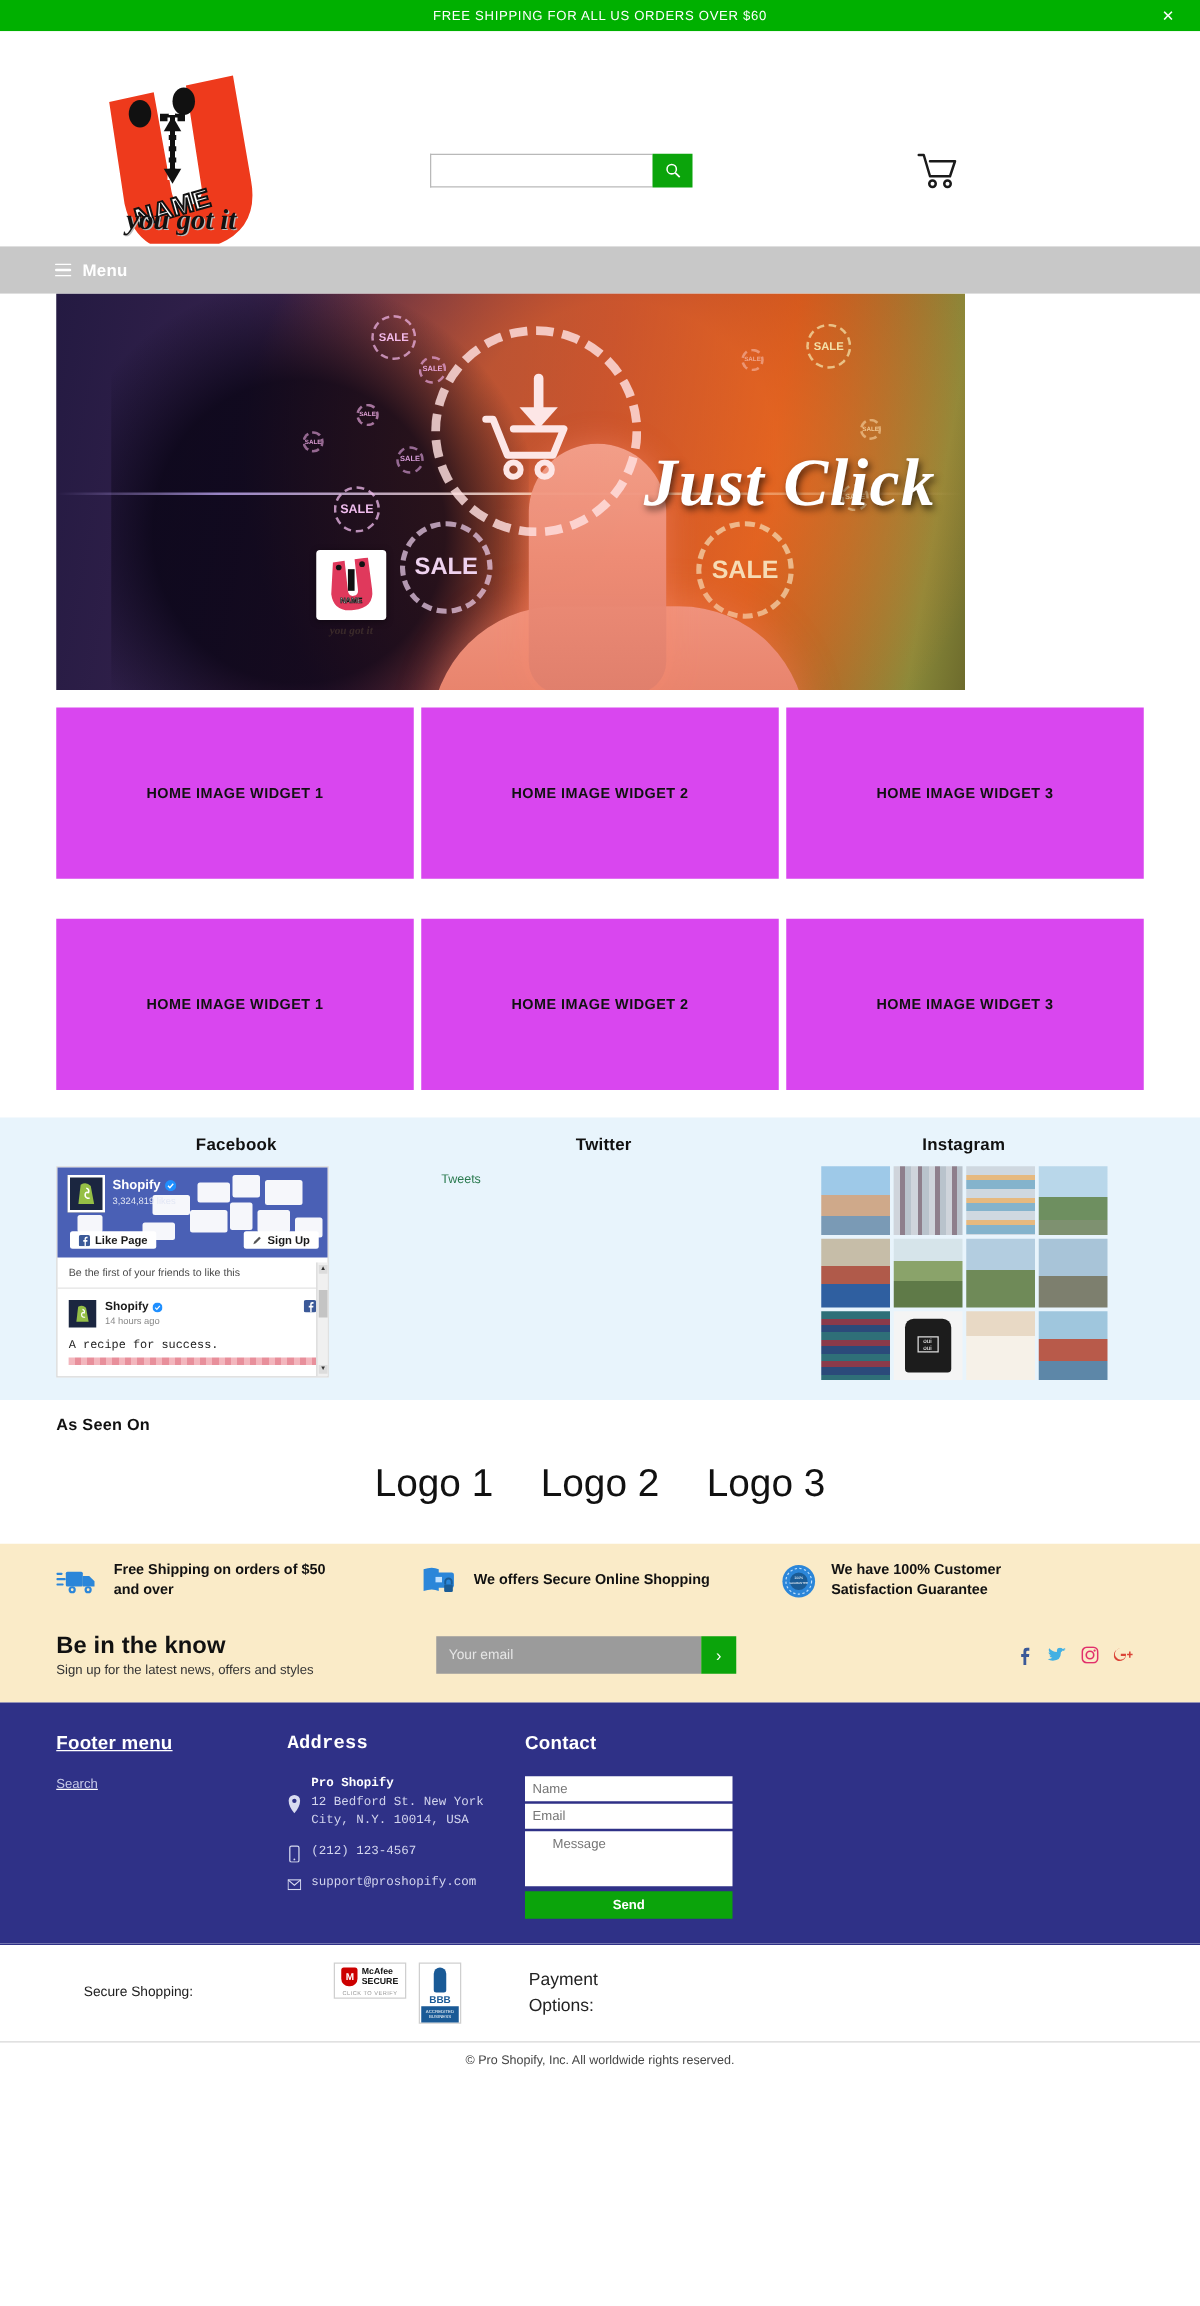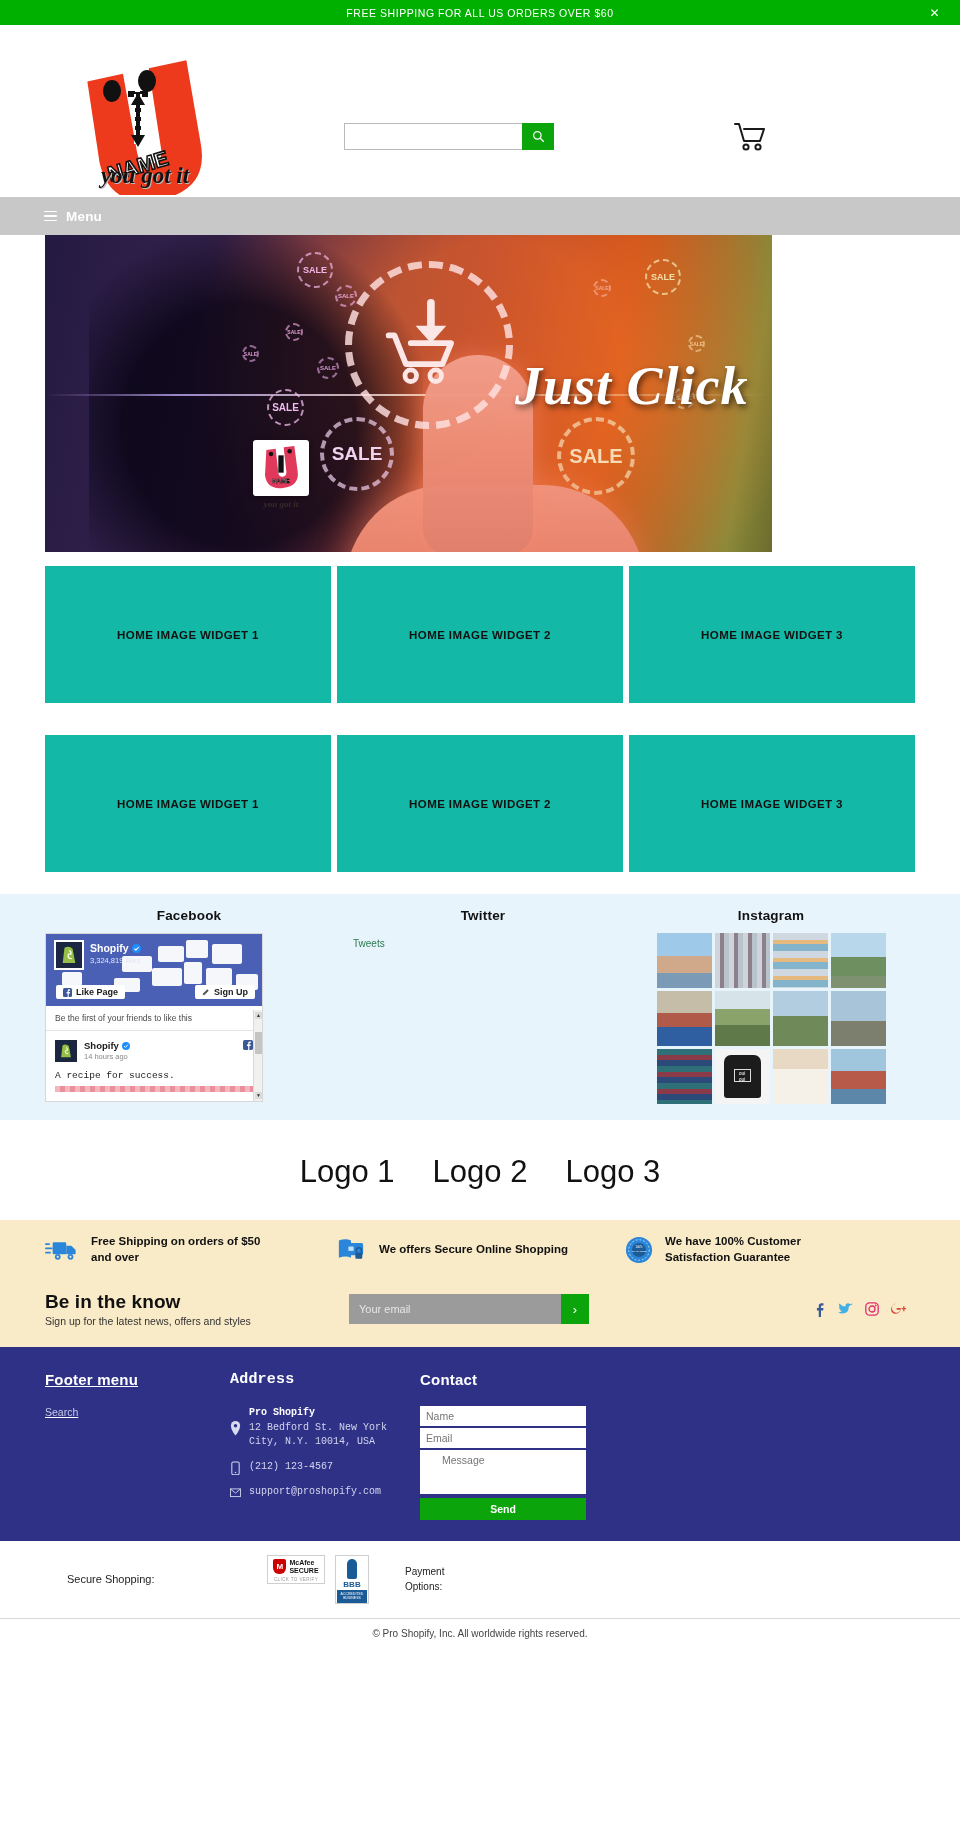--- a/index.html
+++ b/index.html
@@ -120,21 +120,21 @@
     display:flex; align-items:center; justify-content:center;
     box-shadow:0 1px 5px rgba(0,0,0,.35);
   }
 
   
   .widget-row{
     display:flex; gap:6px; padding:0 45px; background:#fff;
     margin-top:12px;
   }
   .widget{
-    flex:1; height:137px; background:#14b8a6;
+    flex:1; height:137px; background:#d946ef;
     display:flex; align-items:center; justify-content:center;
     color:#111; font-size:11.5px; font-weight:bold; letter-spacing:.4px;
     cursor:pointer;
   }
 
   
   .social{
     margin-top:22px; background:#e8f4fc; padding:14px 45px 16px;
     display:flex;
   }
@@ -288,21 +288,21 @@
   .mcafee .shield{ width:13px; height:15px; background:#c00; position:relative; border-radius:2px 2px 6px 6px;}
   .mcafee .shield:after{ content:"M"; position:absolute; inset:0; color:#fff; font-size:8px; font-weight:bold; display:flex; align-items:center; justify-content:center;}
   .mcafee .t1{ font-size:7px; font-weight:bold; color:#111; line-height:1.05; text-align:left;}
   .mcafee .verify{ font-size:4.5px; color:#999; letter-spacing:.4px; margin-top:3px;}
   .bbb{
     width:34px; border:1px solid #cfcfcf; background:#fff; text-align:center; padding:3px 1px 0;
   }
   .bbb .torch{ width:10px; height:20px; background:#1a5a96; margin:0 auto; border-radius:5px 5px 2px 2px;}
   .bbb .nm{ font-size:8px; font-weight:bold; color:#1a5a96; margin-top:1px;}
   .bbb .ftr{ background:#1a5a96; color:#fff; font-size:3.5px; padding:2px 0; margin-top:1px; line-height:1.25;}
-  .payopt{ margin-left:36px; font-size:10px; color:#222; line-height:1.5;}
+  .payopt{ margin-left:54px; font-size:14px; color:#222; line-height:1.5;}
 
   .copy{
     border-top:1px solid #d8d8d8; text-align:center;
     font-size:10px; color:#444; padding:9px 0;
     background:#fff;
   }
 </style>
 </head>
 <body>
 
@@ -527,20 +527,21 @@
         <span style="position:absolute; left:9px; top:6px; width:37px; height:43px; background:#1c1c1c; border-radius:7px 7px 3px 3px;"></span>
         <span style="position:absolute; left:19px; top:20px; width:17px; height:13px; border:1px solid #ddd; color:#fff; font-size:5px; line-height:6px; text-align:center;">oui<br>oui</span>
       </div>
       <div class="ig-cell" style="background:linear-gradient(180deg,#e8d9c5 0 36%,#f6f1e8 36% 100%);"></div>
       <div class="ig-cell" style="background:linear-gradient(180deg,#9fc6dd 0 40%,#b85a4a 40% 72%,#5d87a8 72% 100%);"></div>
     </div>
   </div>
 </div>
 
 <div class="seen">
+  <h4>As Seen On</h4>
   <div class="logos">
     <span>Logo 1</span>
     <span>Logo 2</span>
     <span>Logo 3</span>
   </div>
 </div>
 
 <div class="band">
 
   <div class="features">

